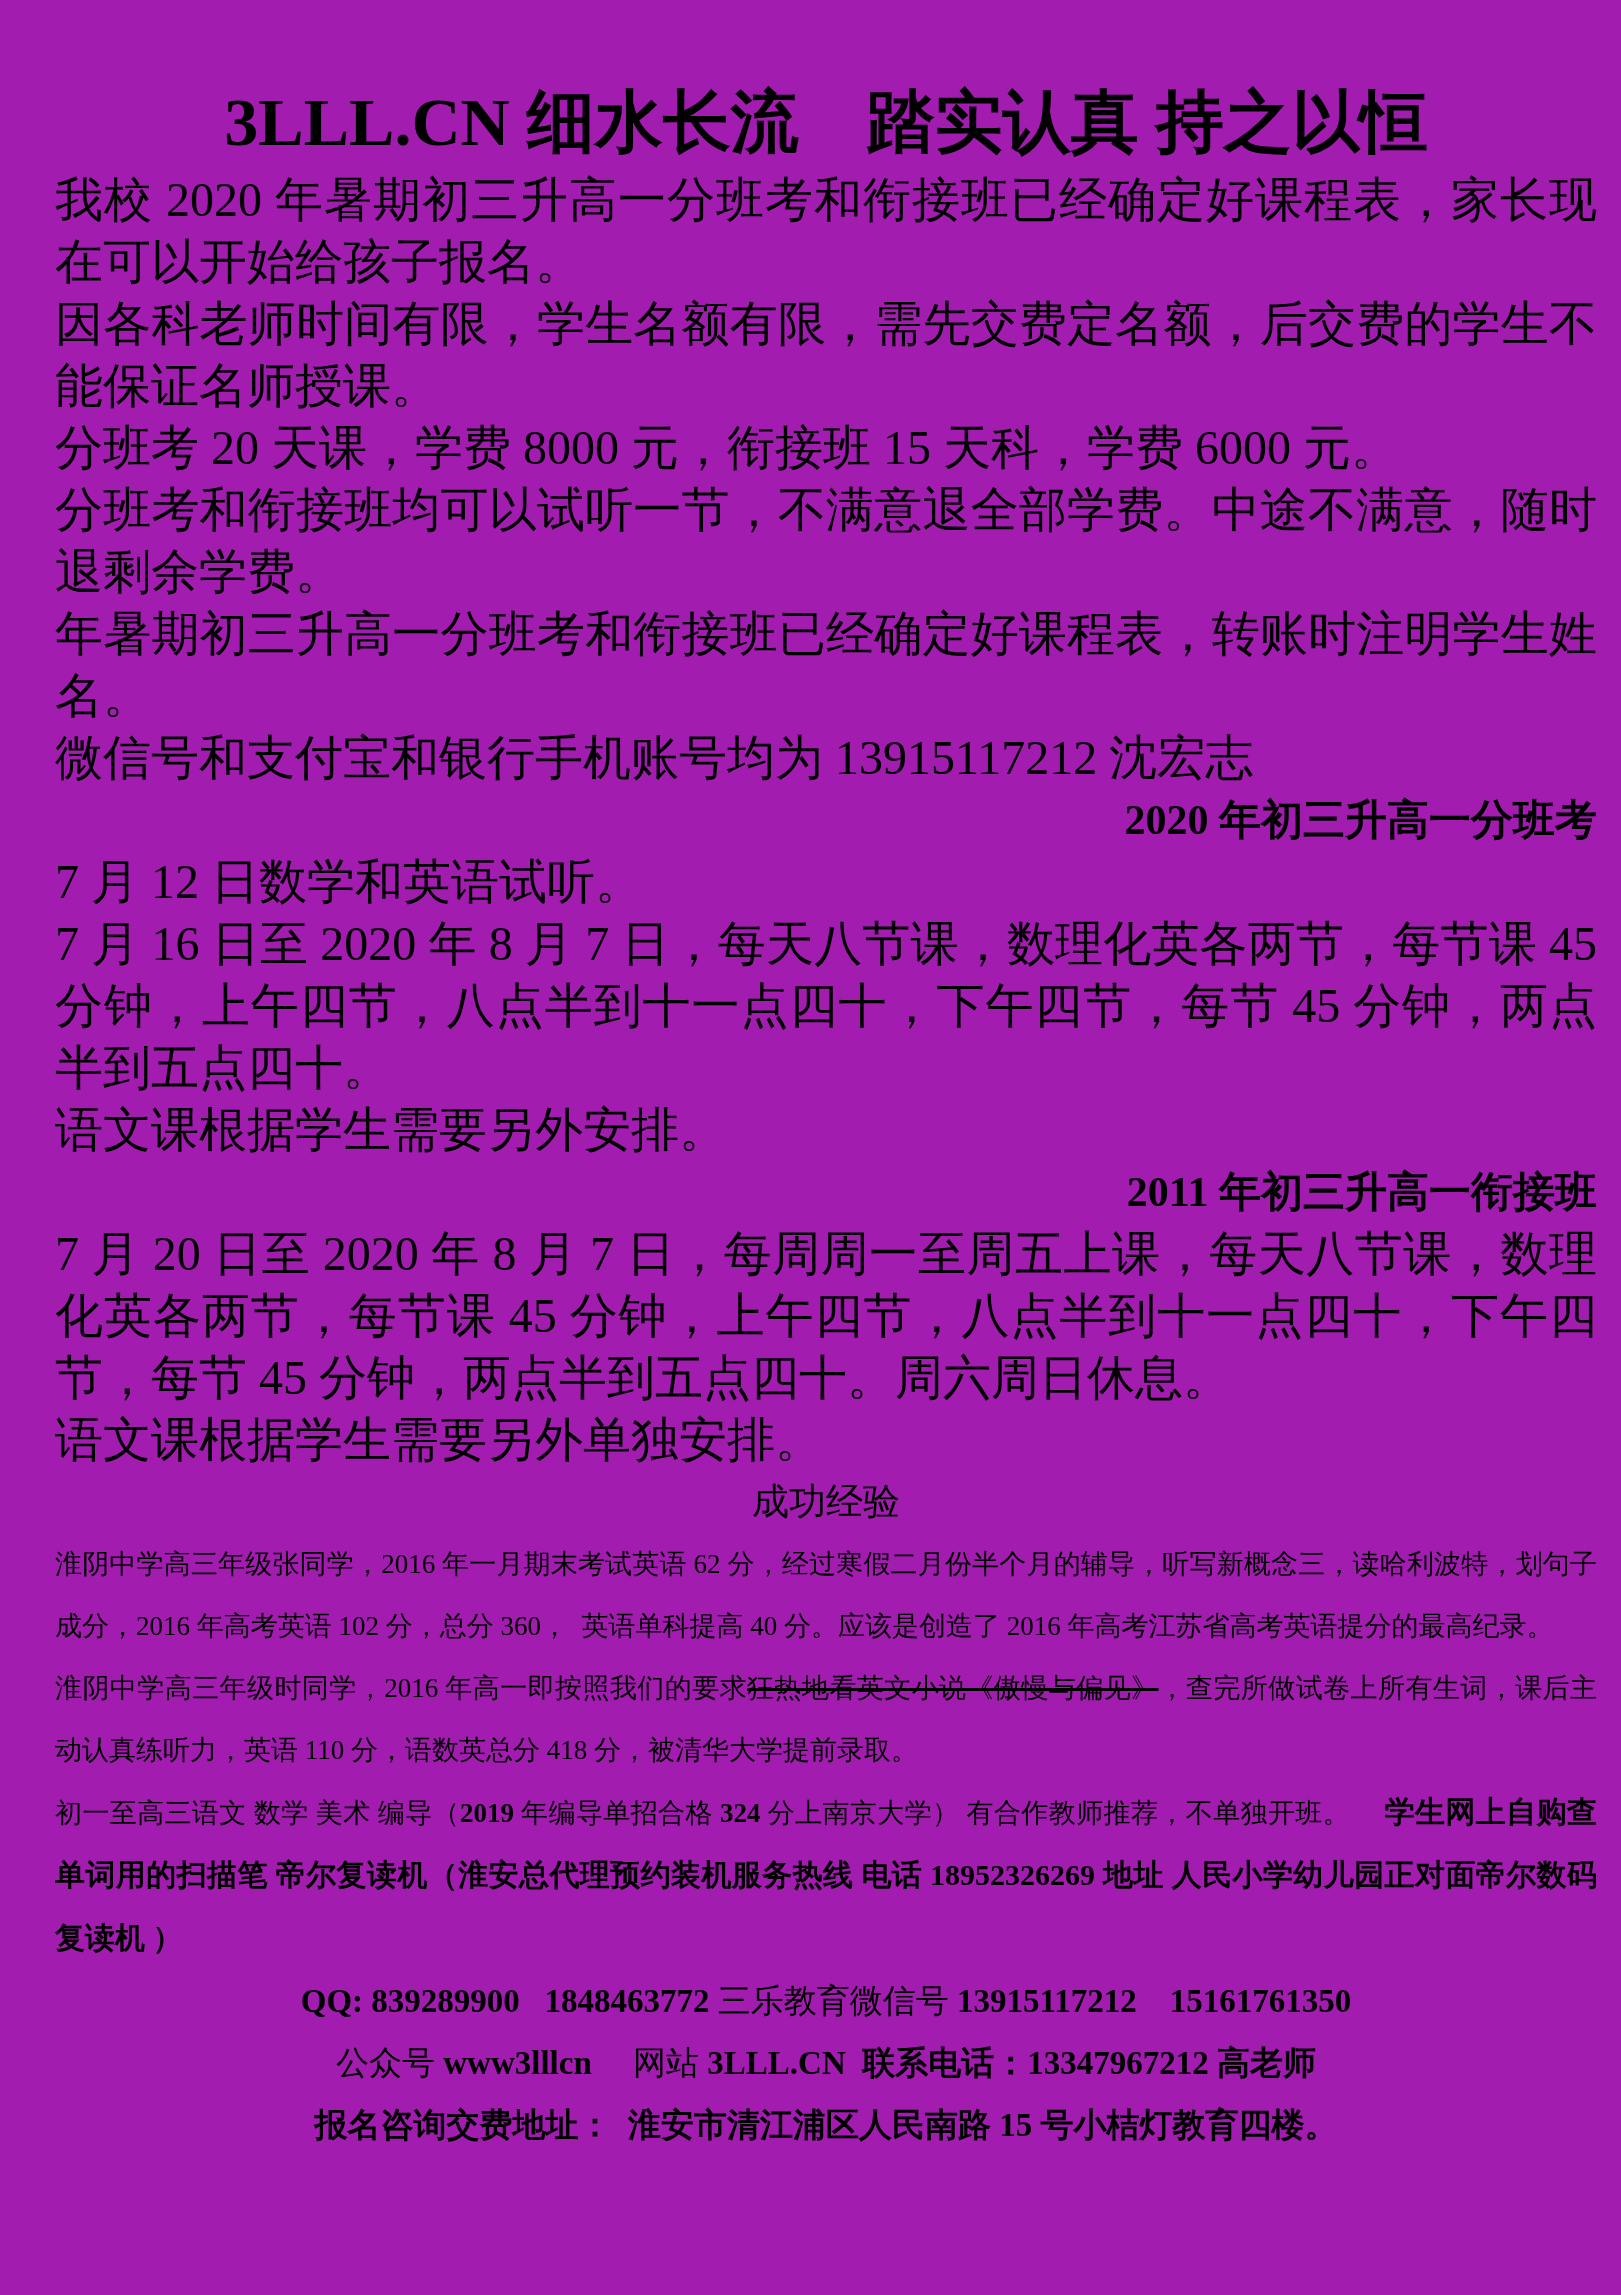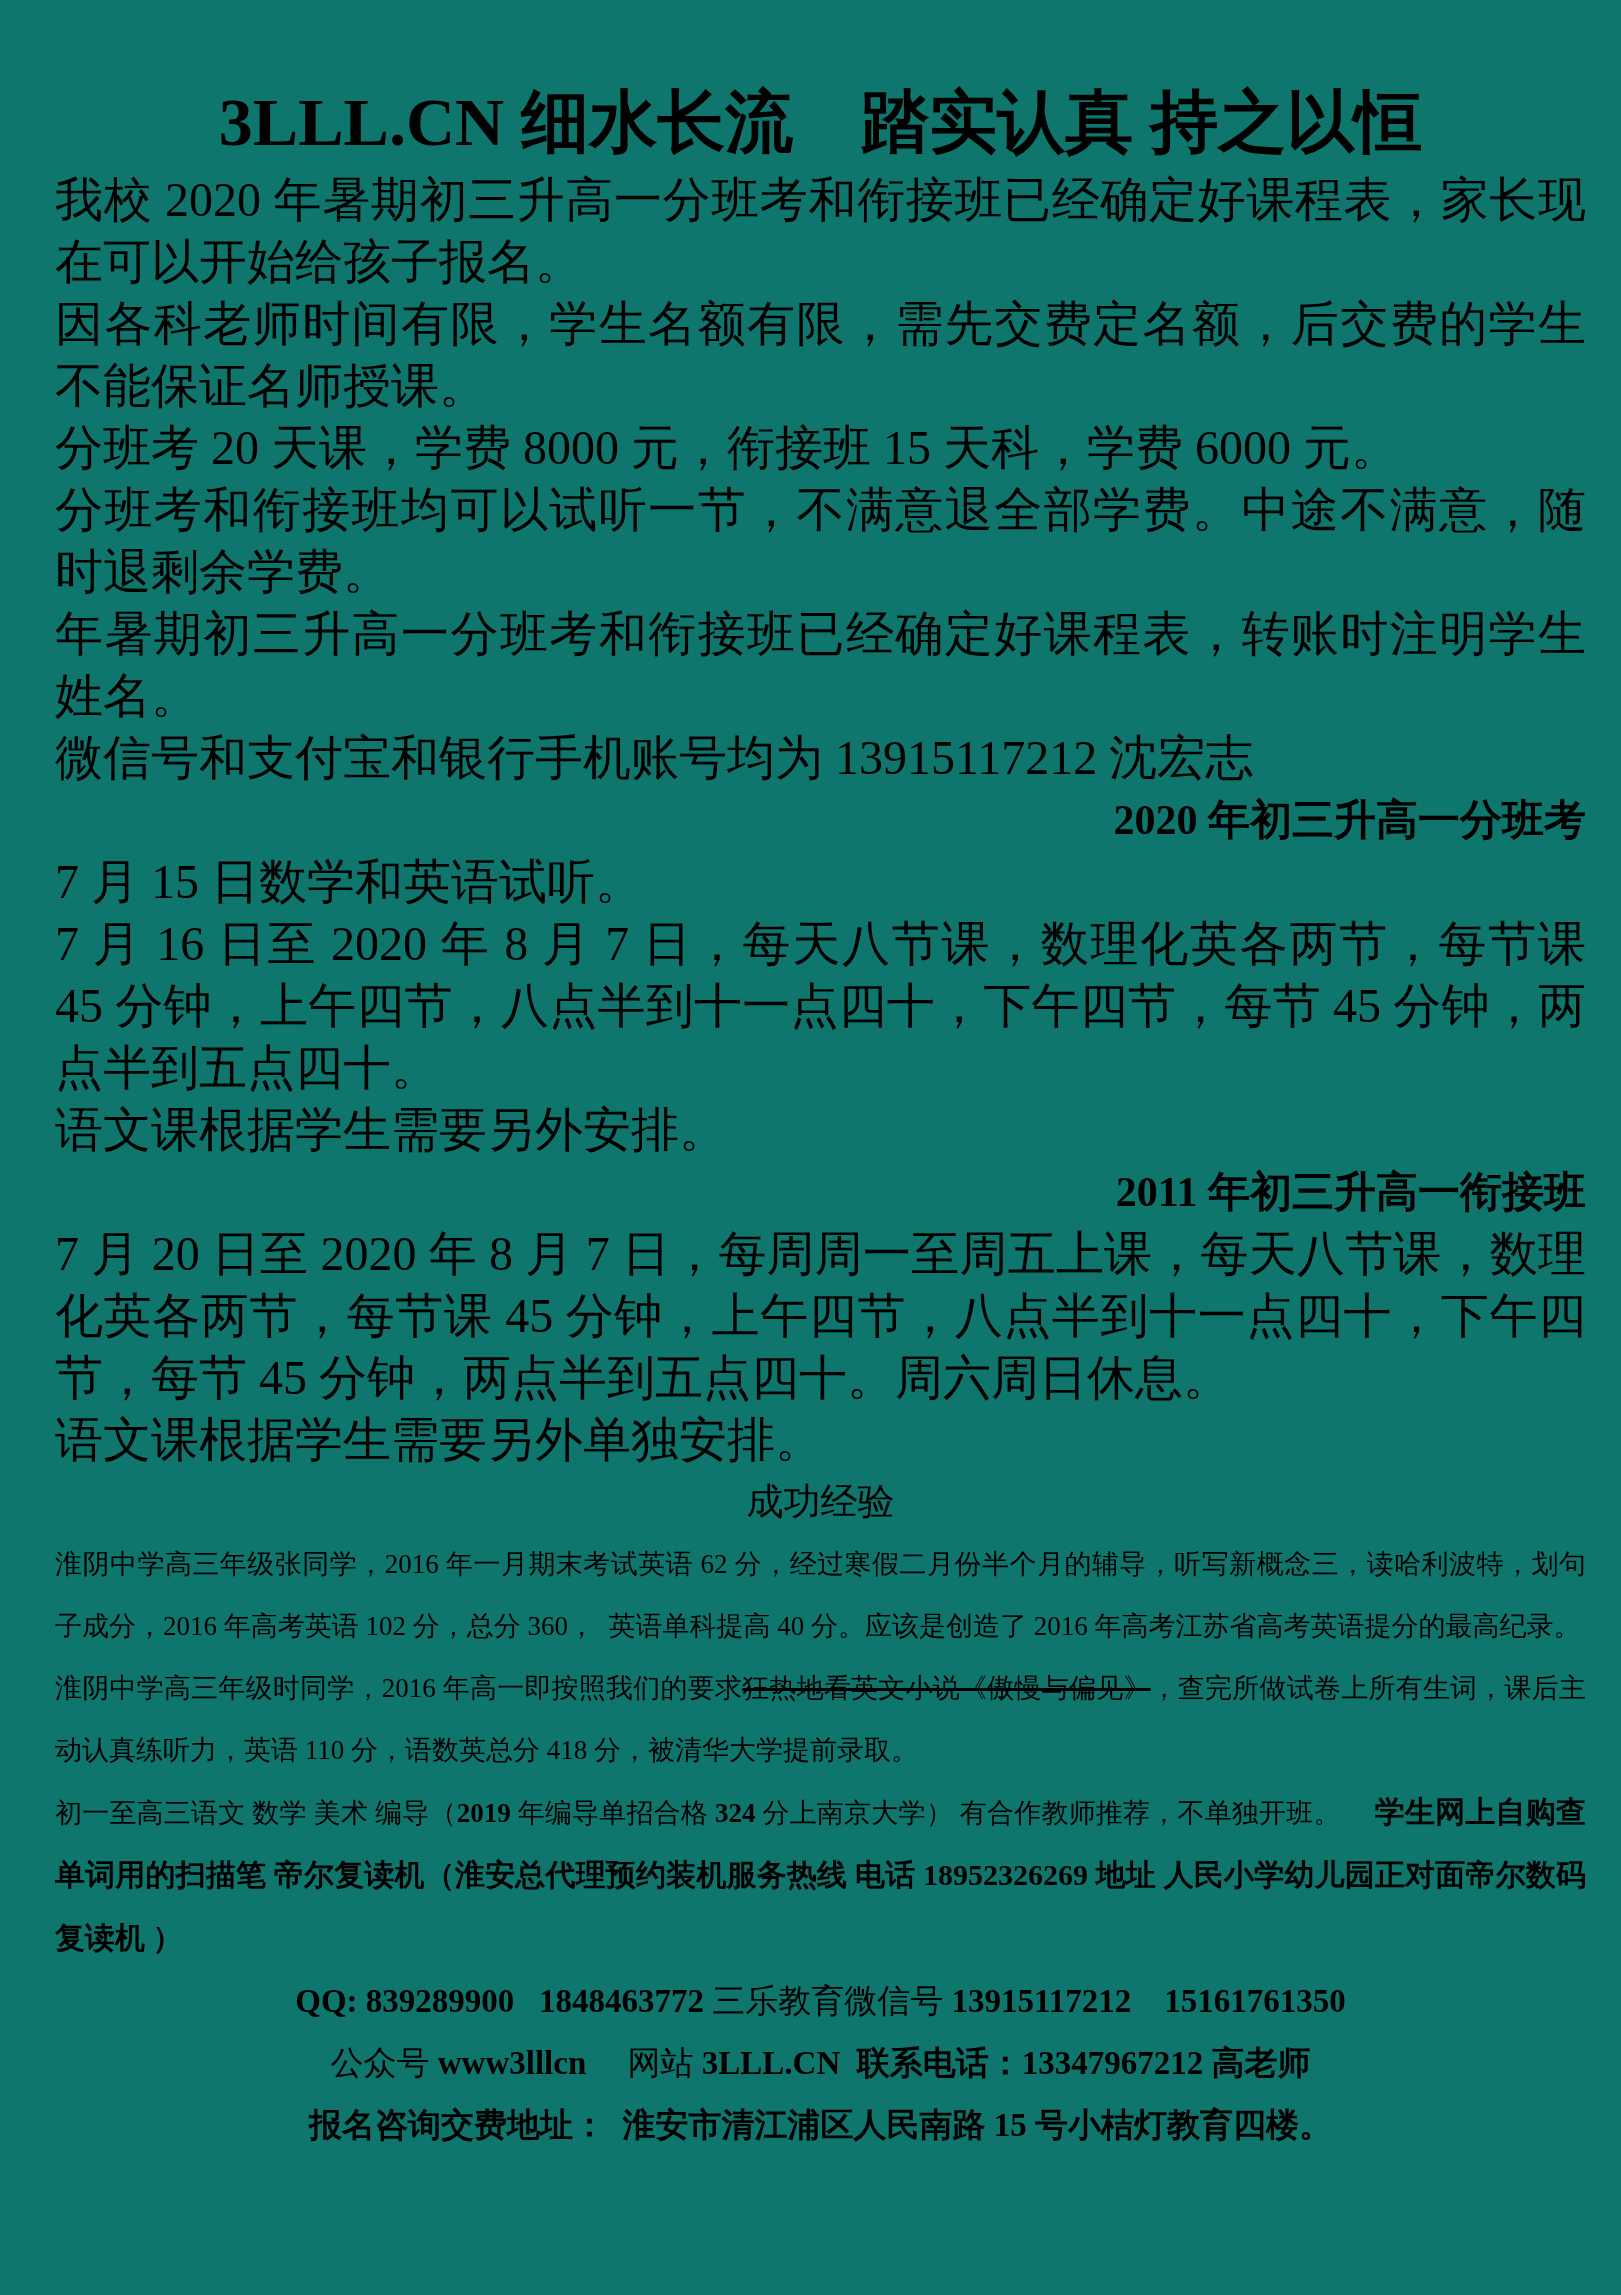--- a/index.html
+++ b/index.html
@@ -5,26 +5,26 @@
   html, body {
     margin: 0;
     padding: 0;
     background: #888;
   }
   .page {
     position: relative;
     width: 1621px;
     height: 2295px;
     margin: 0 auto;
-    background: #0f766e;
+    background: #a21caf;
     color: #000000;
     font-family: "Liberation Serif", "DejaVu Serif", serif;
     overflow: hidden;
     box-sizing: border-box;
-    padding: 75px 35px 0 55px;
+    padding: 75px 24px 0 55px;
   }
   .content { width: 100%; }
   p.block {
     margin: 0;
     padding: 0;
   }
   
   p.title {
     font-size: 68px;
     font-weight: bold;
@@ -73,21 +73,21 @@
 <div class="page">
   <div class="content" id="doc">
       <p class="block title"><span>3LLL.CN 细水长流　踏实认真 持之以恒</span></p>
       <p class="block body"><span>我校 2020 年暑期初三升高一分班考和衔接班已经确定好课程表，家长现在可以开始给孩子报名。</span></p>
       <p class="block body"><span>因各科老师时间有限，学生名额有限，需先交费定名额，后交费的学生不能保证名师授课。</span></p>
       <p class="block body"><span>分班考 20 天课，学费 8000 元，衔接班 15 天科，学费 6000 元。</span></p>
       <p class="block body"><span>分班考和衔接班均可以试听一节，不满意退全部学费。中途不满意，随时退剩余学费。</span></p>
       <p class="block body"><span>年暑期初三升高一分班考和衔接班已经确定好课程表，转账时注明学生姓名。</span></p>
       <p class="block body"><span>微信号和支付宝和银行手机账号均为 13915117212 沈宏志</span></p>
       <p class="block heading"><span>2020 年初三升高一分班考</span></p>
-      <p class="block body"><span>7 月 15 日数学和英语试听。</span></p>
+      <p class="block body"><span>7 月 12 日数学和英语试听。</span></p>
       <p class="block body"><span>7 月 16 日至 2020 年 8 月 7 日，每天八节课，数理化英各两节，每节课 45 分钟，上午四节，八点半到十一点四十，下午四节，每节 45 分钟，两点半到五点四十。</span></p>
       <p class="block body"><span>语文课根据学生需要另外安排。</span></p>
       <p class="block heading"><span>2011 年初三升高一衔接班</span></p>
       <p class="block body"><span>7 月 20 日至 2020 年 8 月 7 日，每周周一至周五上课，每天八节课，数理化英各两节，每节课 45 分钟，上午四节，八点半到十一点四十，下午四节，每节 45 分钟，两点半到五点四十。周六周日休息。</span></p>
       <p class="block body"><span>语文课根据学生需要另外单独安排。</span></p>
       <p class="block subheading"><span>成功经验</span></p>
       <p class="block small"><span>淮阴中学高三年级张同学，2016 年一月期末考试英语 62 分，经过寒假二月份半个月的辅导，听写新概念三，读哈利波特，划句子成分，2016 年高考英语 102 分，总分 360，&nbsp; 英语单科提高 40 分。应该是创造了 2016 年高考江苏省高考英语提分的最高纪录。</span></p>
       <p class="block small"><span>淮阴中学高三年级时同学，2016 年高一即按照我们的要求</span><span class="strike">狂热地看英文小说《傲慢与偏见》</span><span>，查完所做试卷上所有生词，课后主动认真练听力，英语 110 分，语数英总分 418 分，被清华大学提前录取。</span></p>
       <p class="block small"><span>初一至高三语文 数学 美术 编导（</span><span class="b">2019</span><span> 年编导单招合格 </span><span class="b">324</span><span> 分上南京大学）&nbsp;有合作教师推荐，不单独开班。　&nbsp;</span><span class="b big">学生网上自购查单词用的扫描笔 帝尔复读机（淮安总代理预约装机服务热线 电话 18952326269 地址 人民小学幼儿园正对面帝尔数码复读机 ）</span></p>
       <p class="block contact"><span class="b">QQ: 839289900&nbsp;&nbsp; 1848463772 </span><span>三乐教育微信号 </span><span class="b">13915117212&nbsp;&nbsp;&nbsp; 15161761350</span></p>

